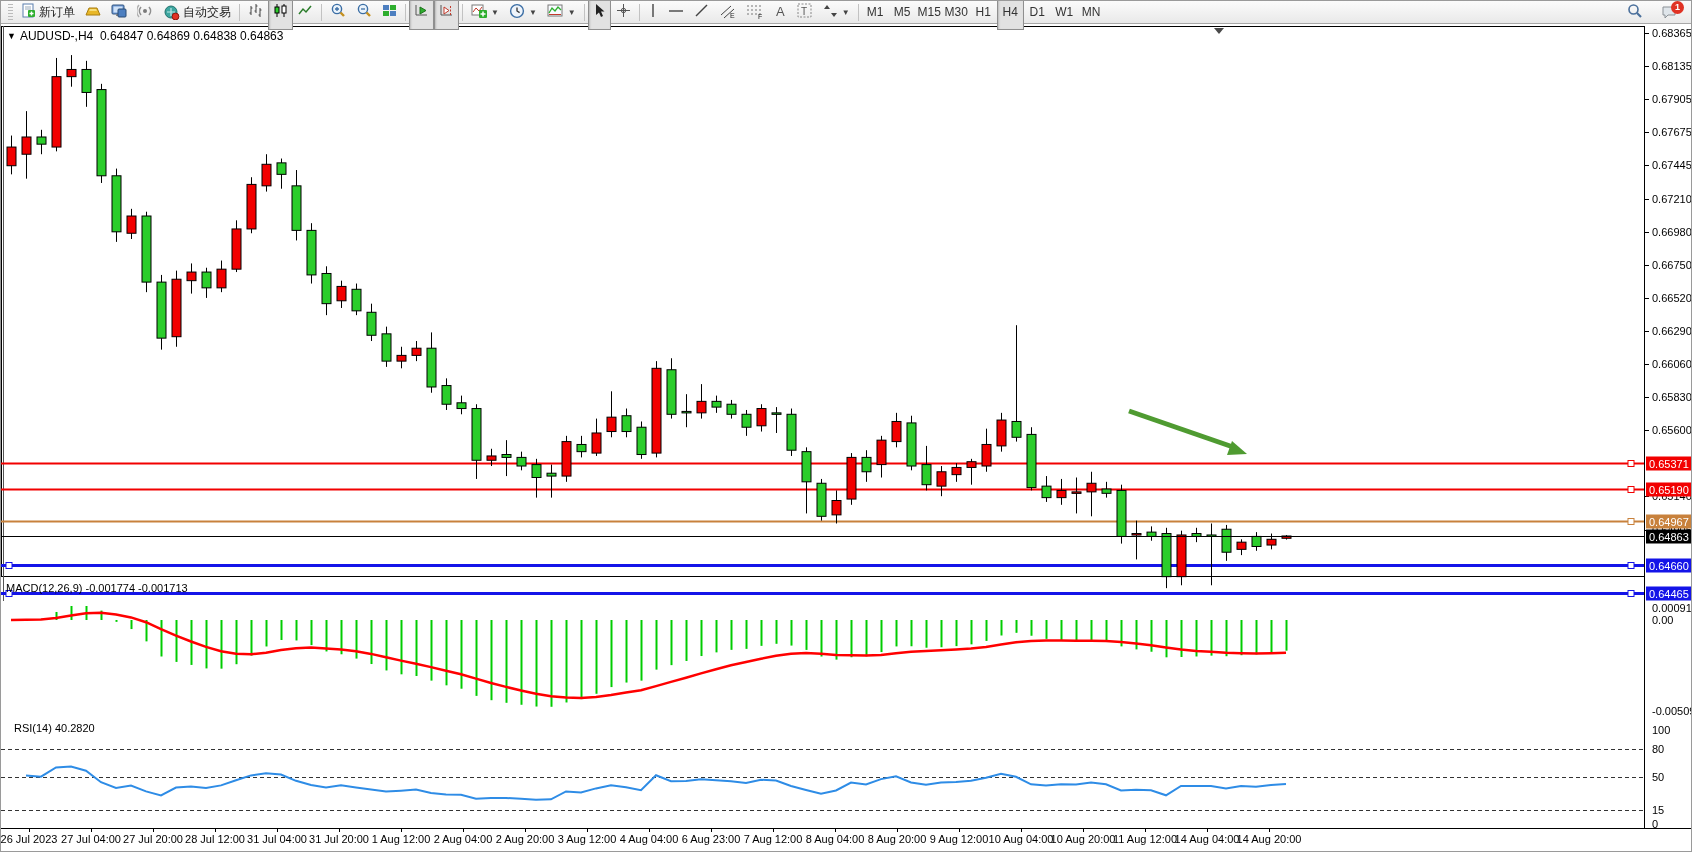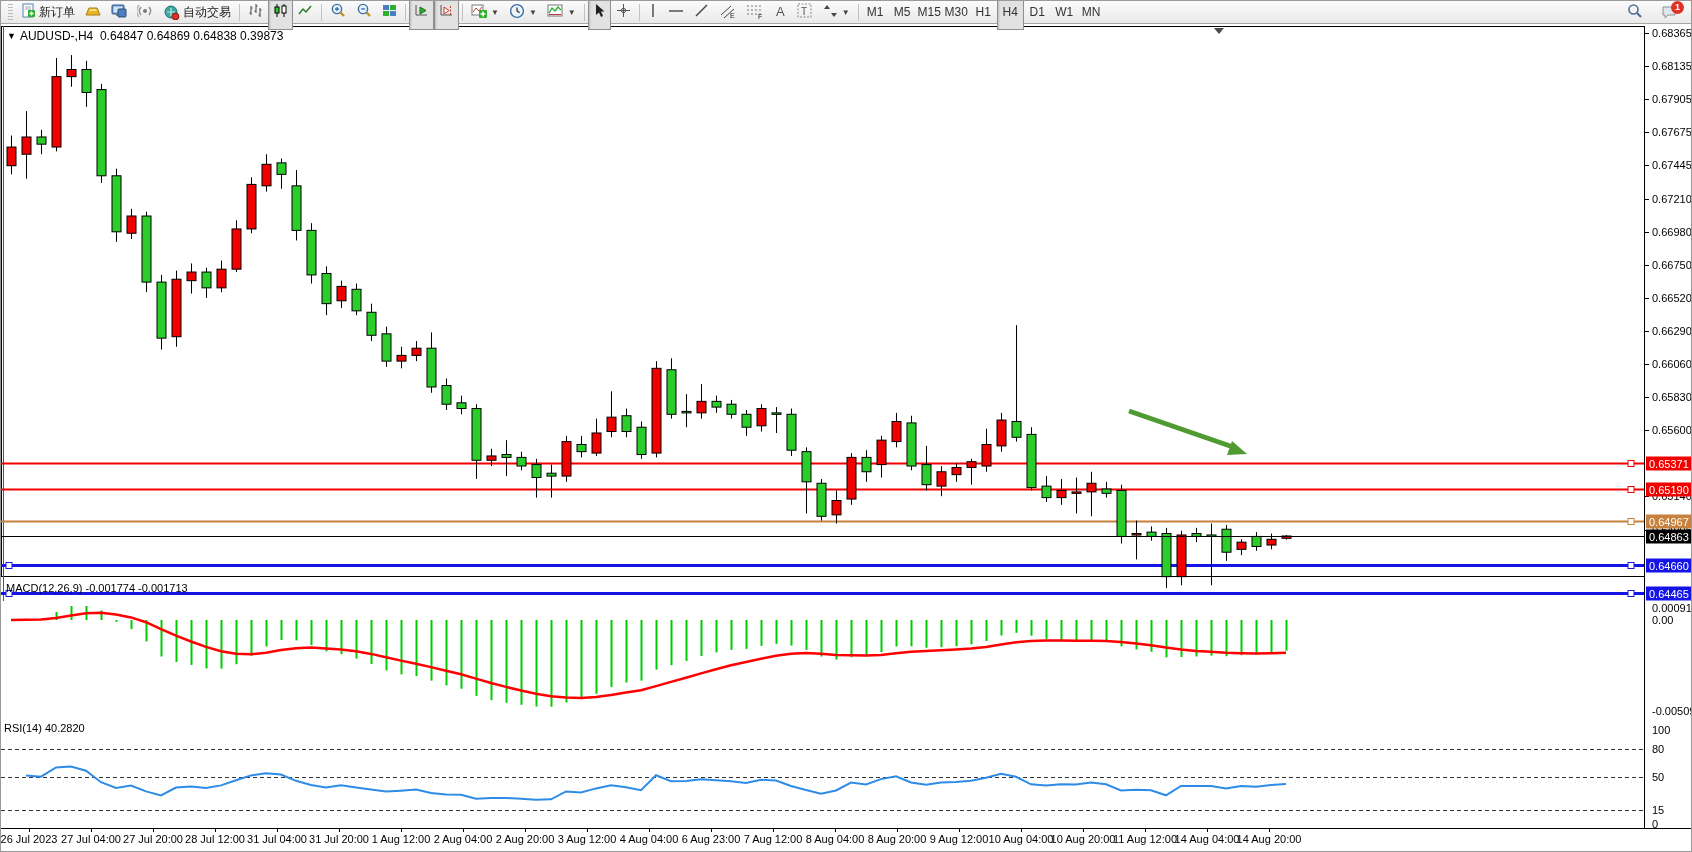--- a/index.html
+++ b/index.html
@@ -17,21 +17,21 @@
   .sep{width:1px;height:17px;background:#c2c2c2;margin:0 3px;}
   .grip{width:5px;height:16px;margin:0 3px;background:repeating-linear-gradient(#bbb 0 1px,transparent 1px 3px);}
   .caret{font-size:8px;color:#444;margin-left:1px;}
   .badge{position:absolute;top:-4px;right:-6px;min-width:13px;height:13px;border-radius:7px;
     background:#e03224;color:#fff;font:bold 9px/13px "Liberation Sans",sans-serif;text-align:center;padding:0 2px;}
   .icwrap{position:relative;display:inline-flex;}
   
   #chart-title{position:absolute;top:28px;left:6px;font:12px "Liberation Sans",sans-serif;color:#000;z-index:10;}
   #chart-title .tri{font-size:9px;vertical-align:1px;margin-right:4px;}
   #macd-label{position:absolute;top:581px;left:5px;font:11px "Liberation Sans",sans-serif;color:#000;z-index:10;}
-  #rsi-label{position:absolute;top:721px;left:3px;font:11px "Liberation Sans",sans-serif;color:#000;z-index:10;}
+  #rsi-label{position:absolute;top:721px;left:13px;font:11px "Liberation Sans",sans-serif;color:#000;z-index:10;}
   #chart-canvas{position:absolute;top:0;left:0;z-index:1;}
   svg text{font-family:"Liberation Sans",sans-serif;}
 </style>
 </head>
 <body>
 
 <div id="window">
 
   <div id="toolbar">
     <div class="grip"></div>
@@ -693,18 +693,18 @@
           <text x="1651" y="751.8" font-size="11">80</text>
           <text x="1651" y="780" font-size="11">50</text>
           <text x="1651" y="812.9" font-size="11">15</text>
           <text x="1651" y="827" font-size="11">0</text>
           <polyline points="25,774.5 40,775.7 55,766.4 70,765.6 85,769.7 100,781.2 115,786.9 130,784.6 145,790.4 160,794.4 175,786.5 190,785.6 205,786.9 220,784.4 235,779.3 250,774.4 265,772.3 280,773.5 295,779.8 310,784.0 325,786.4 340,784.2 355,786.4 370,788.5 385,790.6 400,789.7 415,788.5 430,792.0 445,793.4 460,793.8 475,797.7 490,796.9 505,797.0 520,797.7 535,798.7 550,798.3 565,790.4 580,791.5 595,787.4 610,784.2 625,786.2 640,789.2 655,774.2 670,780.3 685,780.1 700,778.3 715,779.2 730,780.2 745,782.1 760,778.7 775,779.6 790,785.0 805,789.0 820,792.8 835,789.5 850,781.5 865,783.4 880,778.1 895,775.3 910,781.5 925,783.8 940,781.6 955,780.9 970,779.8 985,776.8 1000,772.8 1015,775.8 1030,783.3 1045,784.6 1060,783.2 1075,783.4 1090,781.6 1105,783.3 1120,789.4 1135,788.8 1150,789.2 1165,794.3 1180,784.9 1195,785.1 1210,785.1 1225,787.5 1240,785.1 1255,785.8 1270,783.9 1285,783.0" fill="none" stroke="#2e8ce6" stroke-width="2"></polyline>
         </g>
       </svg>
   </div>
 
   <div id="chart-title">
-    <span class="tri">▼</span><span>AUDUSD-,H4</span>&nbsp;&nbsp;<span>0.64847 0.64869 0.64838 0.39873</span>
+    <span class="tri">▼</span><span>AUDUSD-,H4</span>&nbsp;&nbsp;<span>0.64847 0.64869 0.64838 0.64863</span>
   </div>
   <div id="macd-label">MACD(12,26,9) -0.001774 -0.001713</div>
   <div id="rsi-label">RSI(14) 40.2820</div>
 
 </div>
 
 </body></html>

